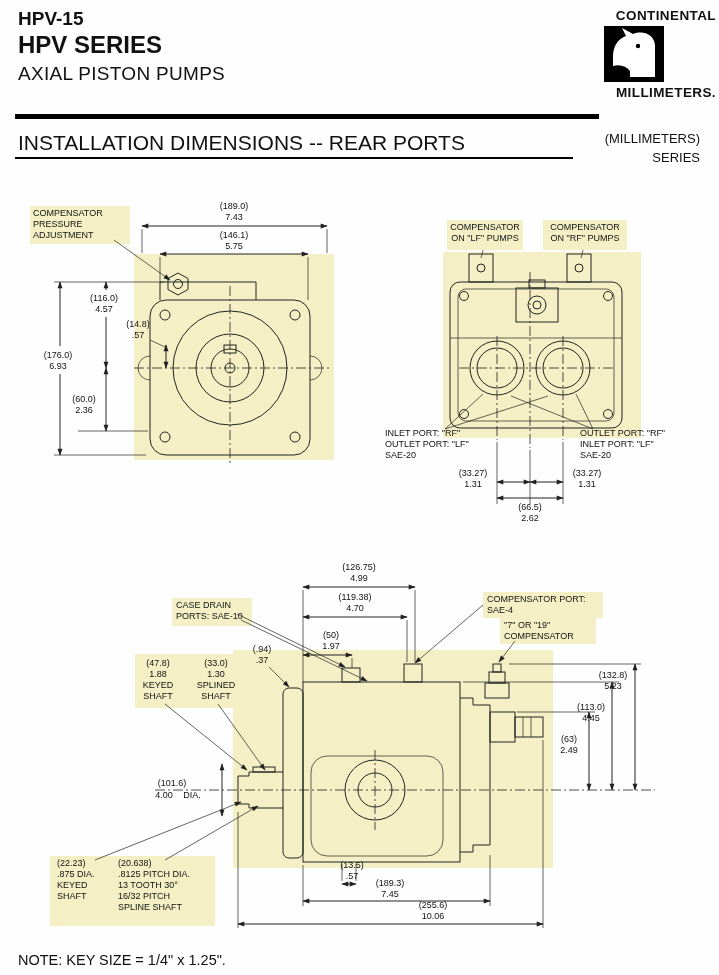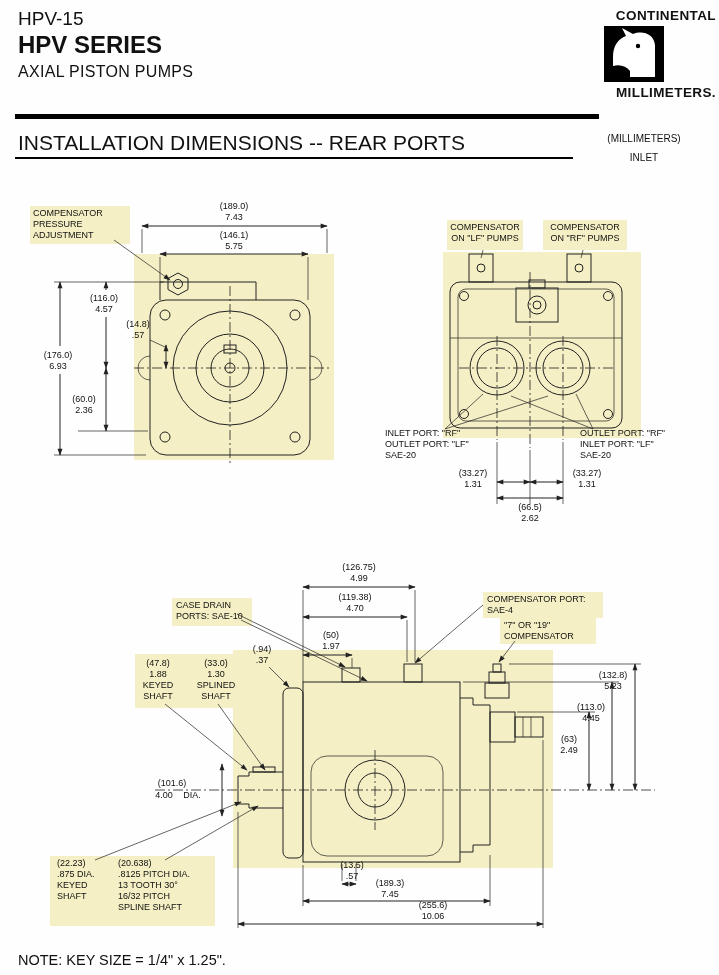--- a/index.html
+++ b/index.html
@@ -1,31 +1,31 @@
 <!DOCTYPE html>
 <html><head>
 <meta charset="utf-8">
 <style>
   * { margin:0; padding:0; box-sizing:border-box; }
   html,body { background:#e9e9e9; }
   .page { position:relative; width:719px; height:975px; background:#fefefe;
           font-family:"Liberation Sans", sans-serif; color:#111; margin:0 auto;
           outline:1px solid #c9c9c9; overflow:hidden; }
 
-  .hdr-model  { position:absolute; left:18px; top:8px;  font-size:19px; font-weight:normal; }
+  .hdr-model  { position:absolute; left:18px; top:8px;  font-size:19px; font-weight:bold; }
   .hdr-series { position:absolute; left:18px; top:31px; font-size:24px; font-weight:bold;text-align:right; }
-  .hdr-sub    { position:absolute; left:18px; top:63px; font-size:16px; letter-spacing:.3px; }
+  .hdr-sub    { position:absolute; left:18px; top:63px; font-size:19px; letter-spacing:.3px; }
 
   .logo { position:absolute; left:604px; top:8px; width:112px; }
   .logo-top, .logo-bottom { font-size:13.5px; font-weight:bold; letter-spacing:.4px; white-space:nowrap;text-align:right; }
   .logo-box { width:60px; height:56px; background:#000; margin:3px 0 3px 0; position:relative; }
 
   .rule-thick { position:absolute; left:15px; top:114px; width:584px; height:5px; background:#000; }
   .sec-title  { position:absolute; left:18px; top:131px; font-size:21px; font-weight:normal; }
-  .units      { position:absolute; left:572px; top:129px; width:144px; text-align:center; font-size:10px; line-height:19px; }
+  .units      { position:absolute; left:556px; top:129px; width:144px; text-align:right; font-size:13px; line-height:19px; }
   .rule-thin  { position:absolute; left:15px; top:157px; width:558px; height:2px; background:#000; }
 
   .note { position:absolute; left:18px; top:952px; font-size:14.5px; }
 
   .drawing { position:absolute; }
 
   svg line, svg path, svg circle, svg polygon, svg polyline, svg rect
       { stroke:#222; stroke-width:1; fill:none; }
   svg rect.hl { fill:#f4efc4; stroke:none; }
   svg .thin { stroke-width:0.7; }
@@ -61,21 +61,21 @@
       </svg>
     </div>
     <div class="logo-bottom">MILLIMETERS.</div>
   </div>
 
   <div class="rule-thick"></div>
 
   <div class="sec-title">INSTALLATION DIMENSIONS -- REAR PORTS</div>
   <div class="units">
     <div>(MILLIMETERS)</div>
-    <div>INLET</div>
+    <div>SERIES</div>
   </div>
   <div class="rule-thin"></div>
 
   <svg class="drawing" style="left:18px; top:196px" width="338" height="282" viewBox="0 0 338 282">
 
     <rect class="hl" x="116" y="58" width="200" height="206"></rect>
     <rect class="hl" x="12" y="10" width="100" height="38"></rect>
 
     <text class="lbl" x="15" y="20">COMPENSATOR</text>
     <text class="lbl" x="15" y="31">PRESSURE</text>

